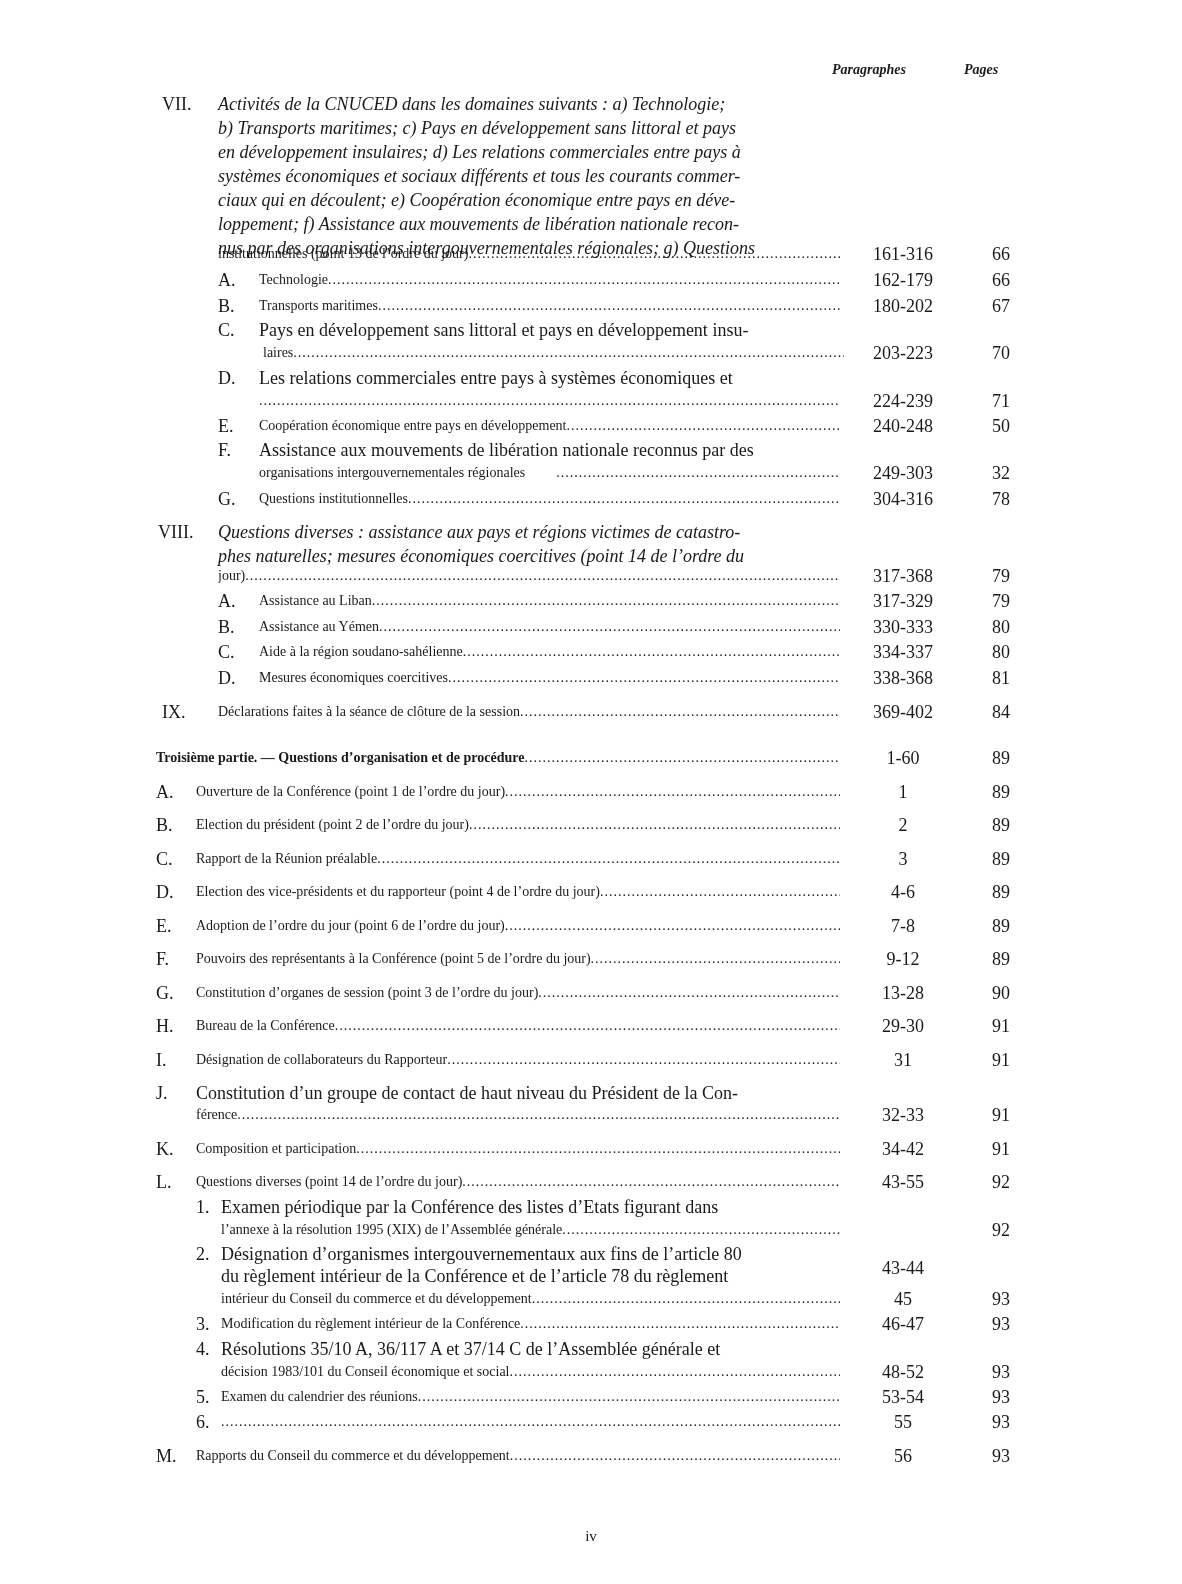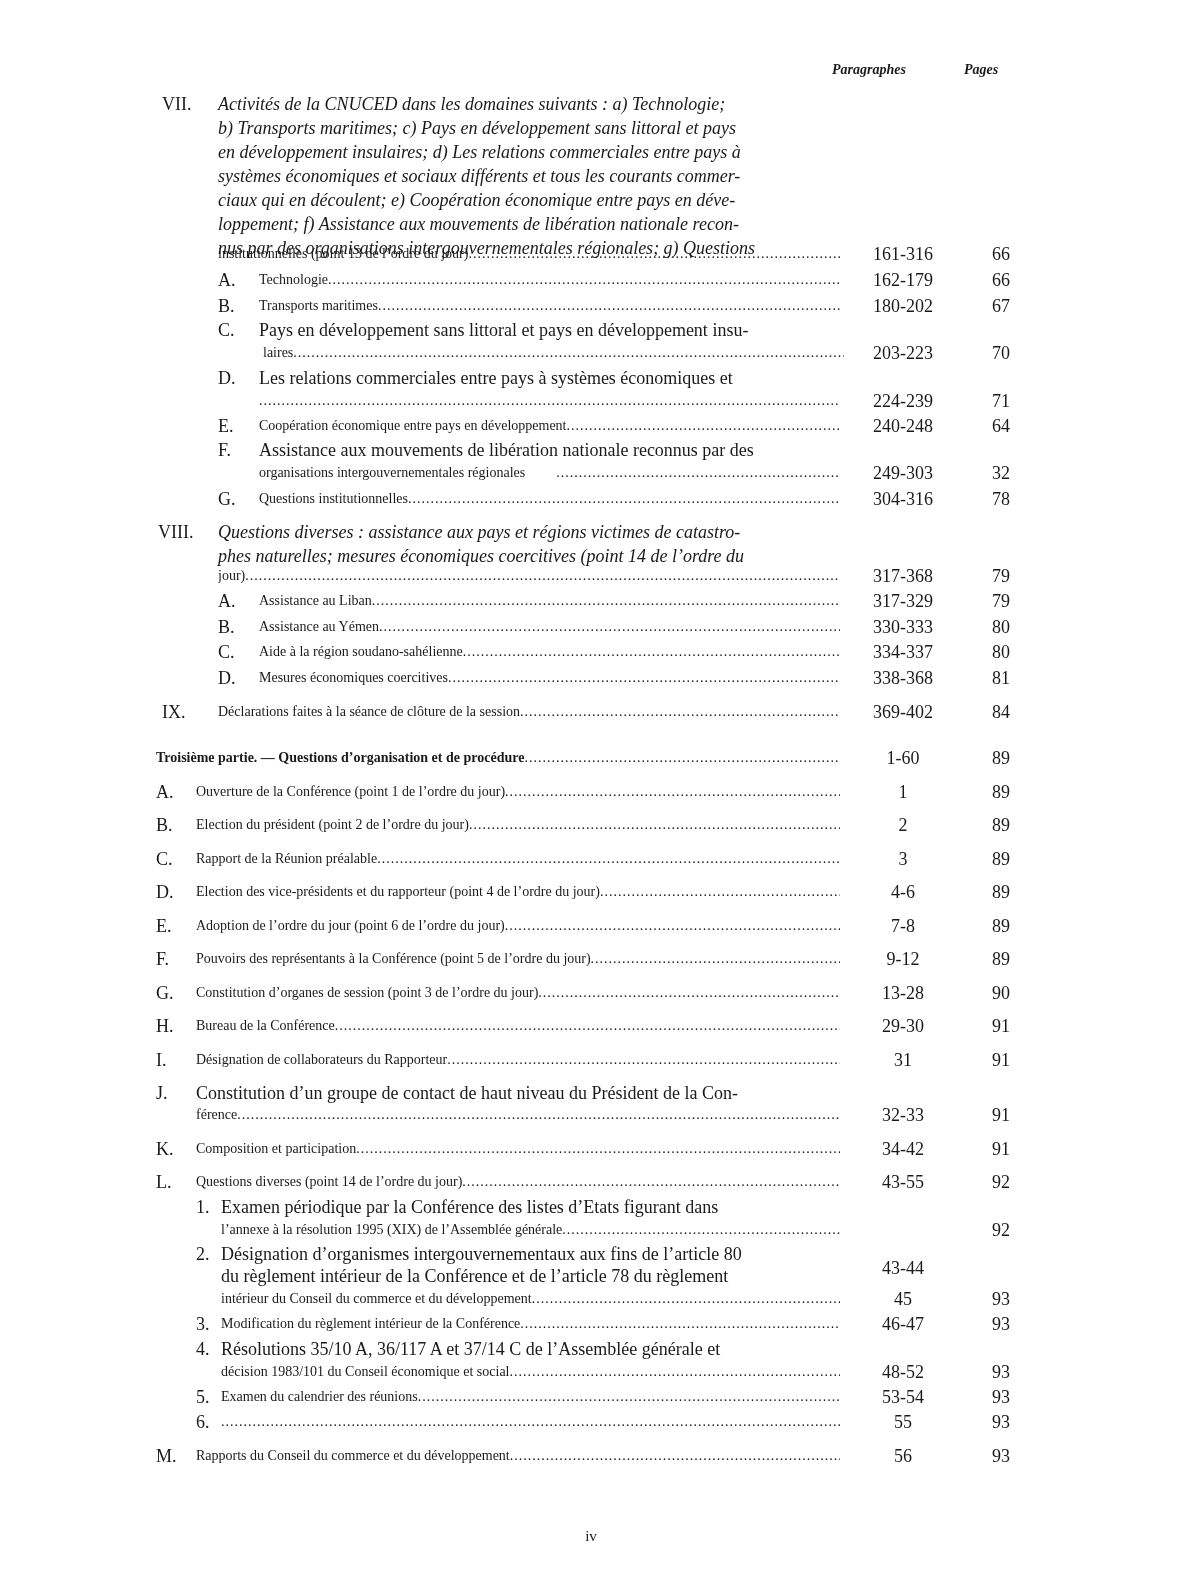--- a/index.html
+++ b/index.html
@@ -78,21 +78,21 @@
       </div>
     <div class="num par" style="top:389px;">224-239</div>
     <div class="num pg" style="top:389px;">71</div>
 
     <div class="lbl" style="left:218px;top:414px;">E.</div>
     <div class="lead" style="left:259px;top:414px;width:581px;">
         <span class="t">Coopération économique entre pays en développement</span>
         <span class="dots"></span>
       </div>
     <div class="num par" style="top:414px;">240-248</div>
-    <div class="num pg" style="top:414px;">64</div>
+    <div class="num pg" style="top:414px;">50</div>
 
     <div class="lbl" style="left:218px;top:438px;">F.</div>
     <div class="txt" style="left:259px;top:438px;width:581px;">Assistance aux mouvements de libération nationale reconnus par des</div>
     <div class="lead" style="left:259px;top:461px;width:581px;gap:31px;">
         <span class="t">organisations intergouvernementales régionales</span>
         <span class="dots"></span>
       </div>
     <div class="num par" style="top:461px;">249-303</div>
     <div class="num pg" style="top:461px;">32</div>
 

